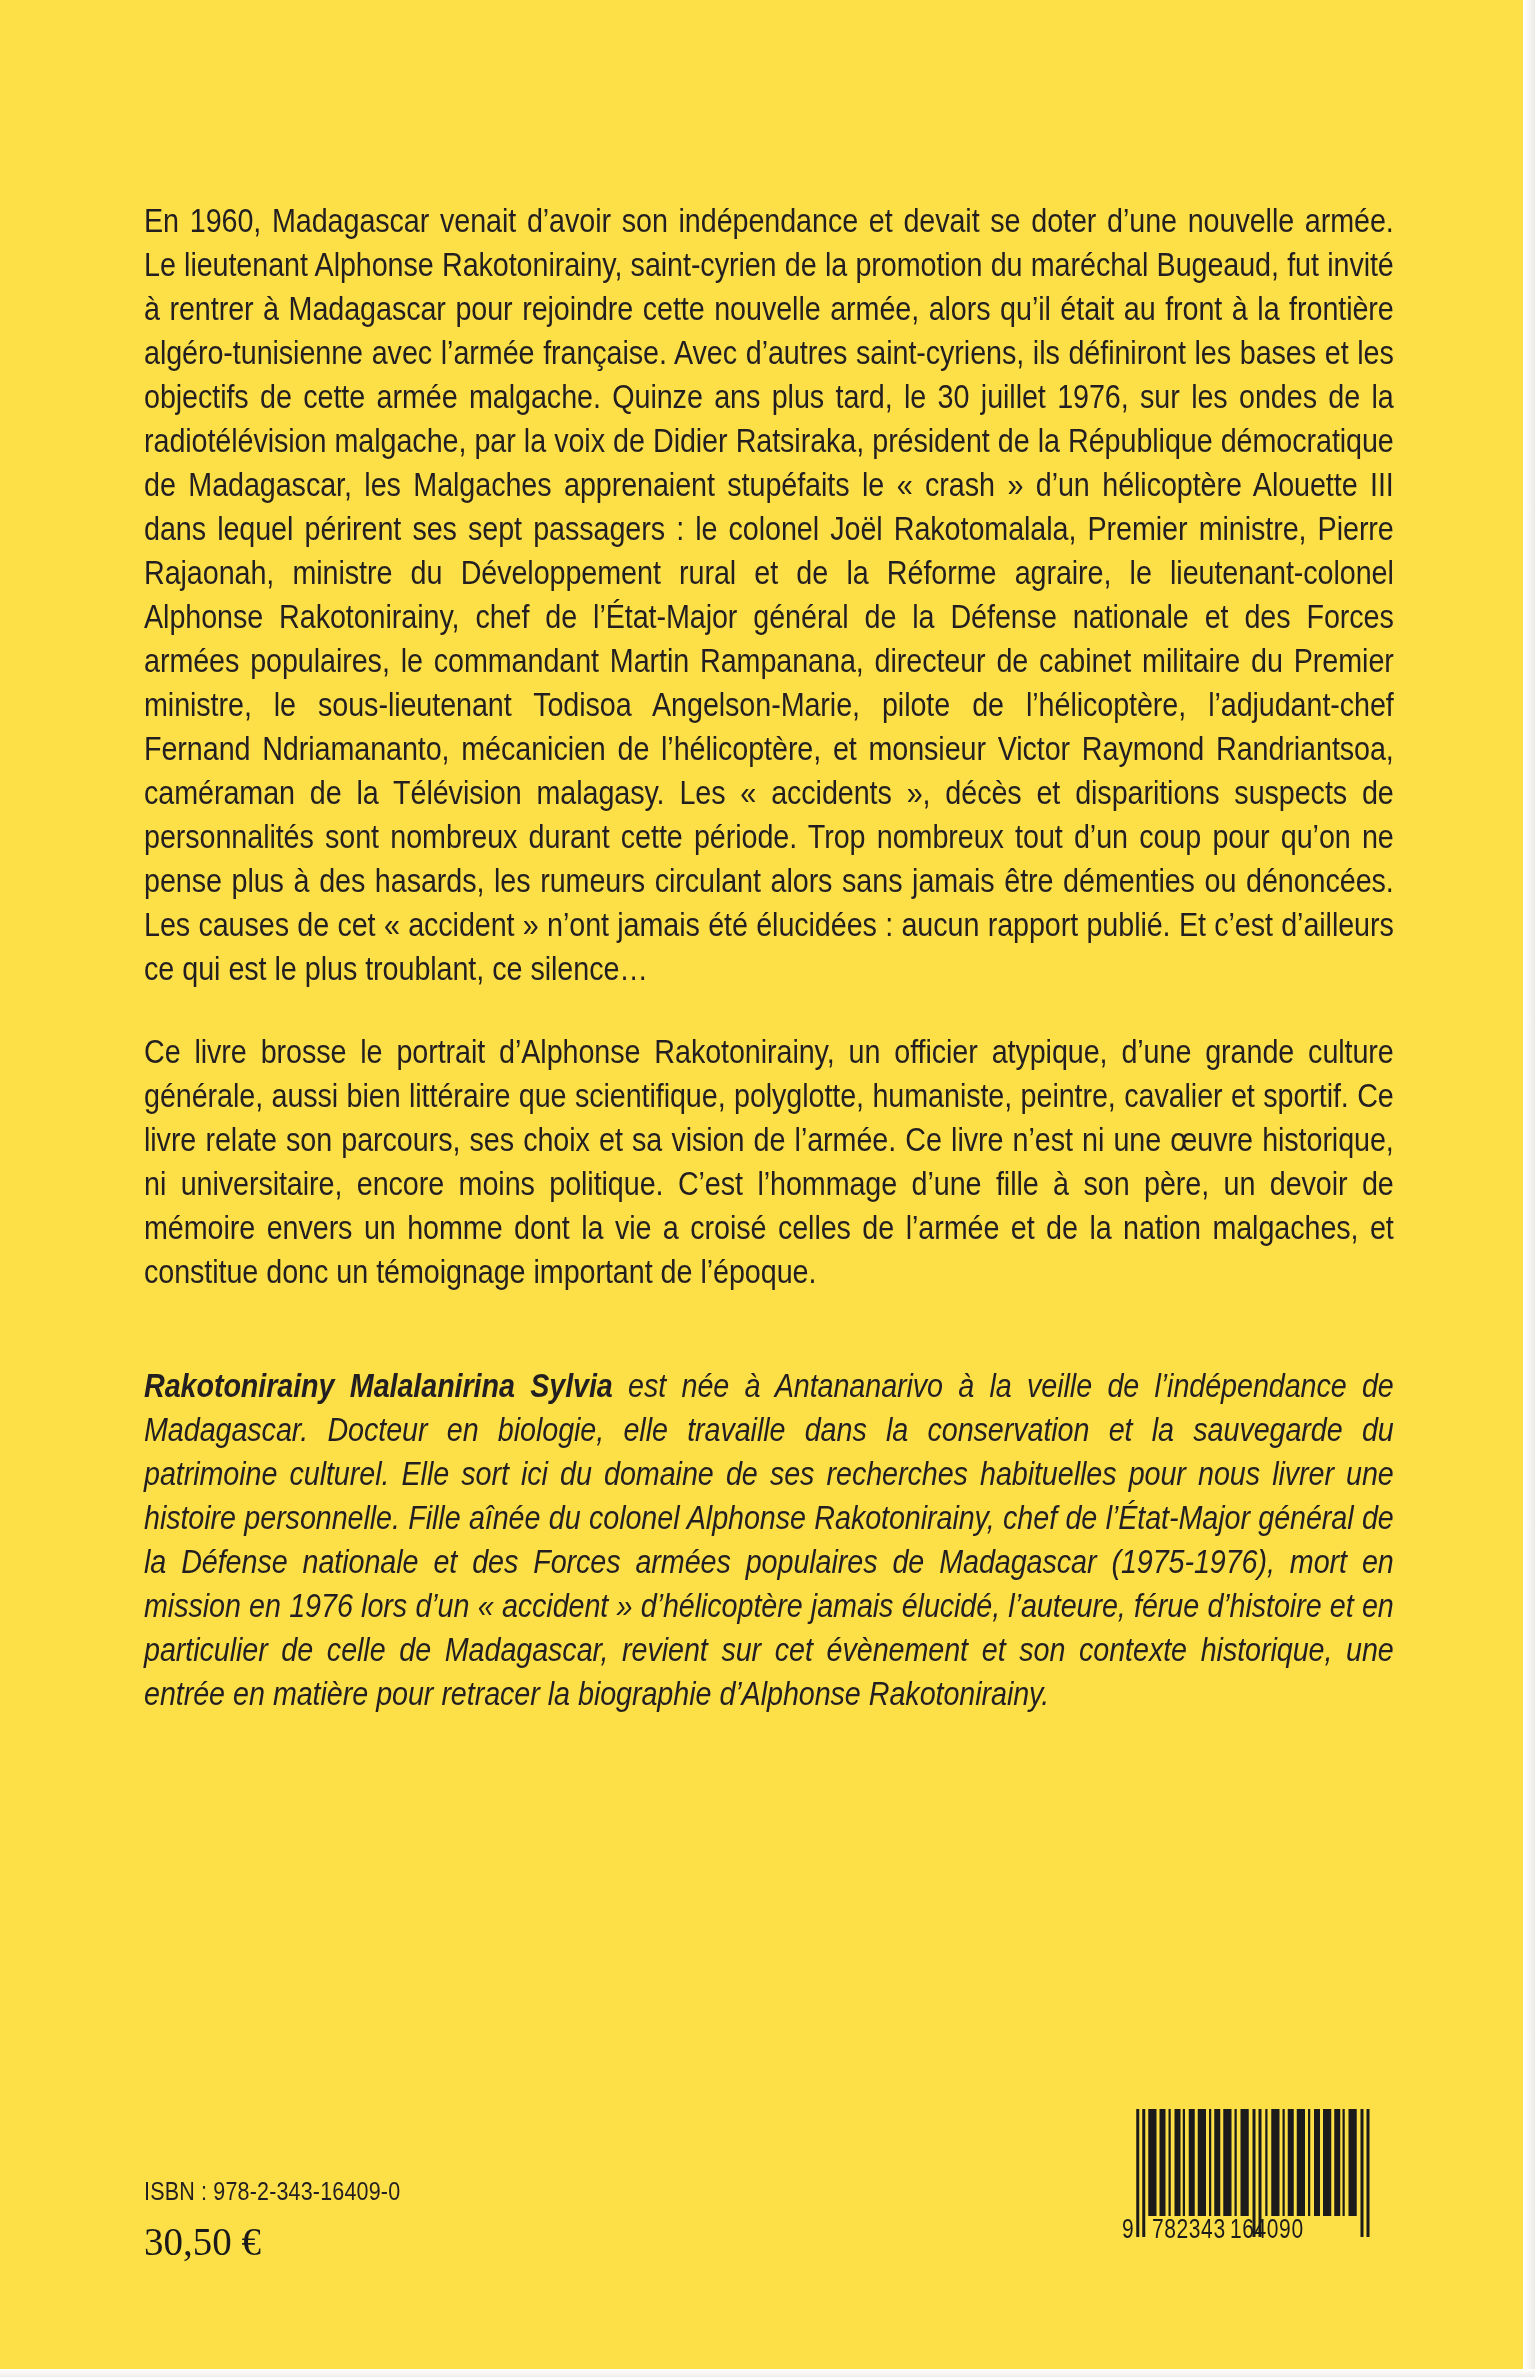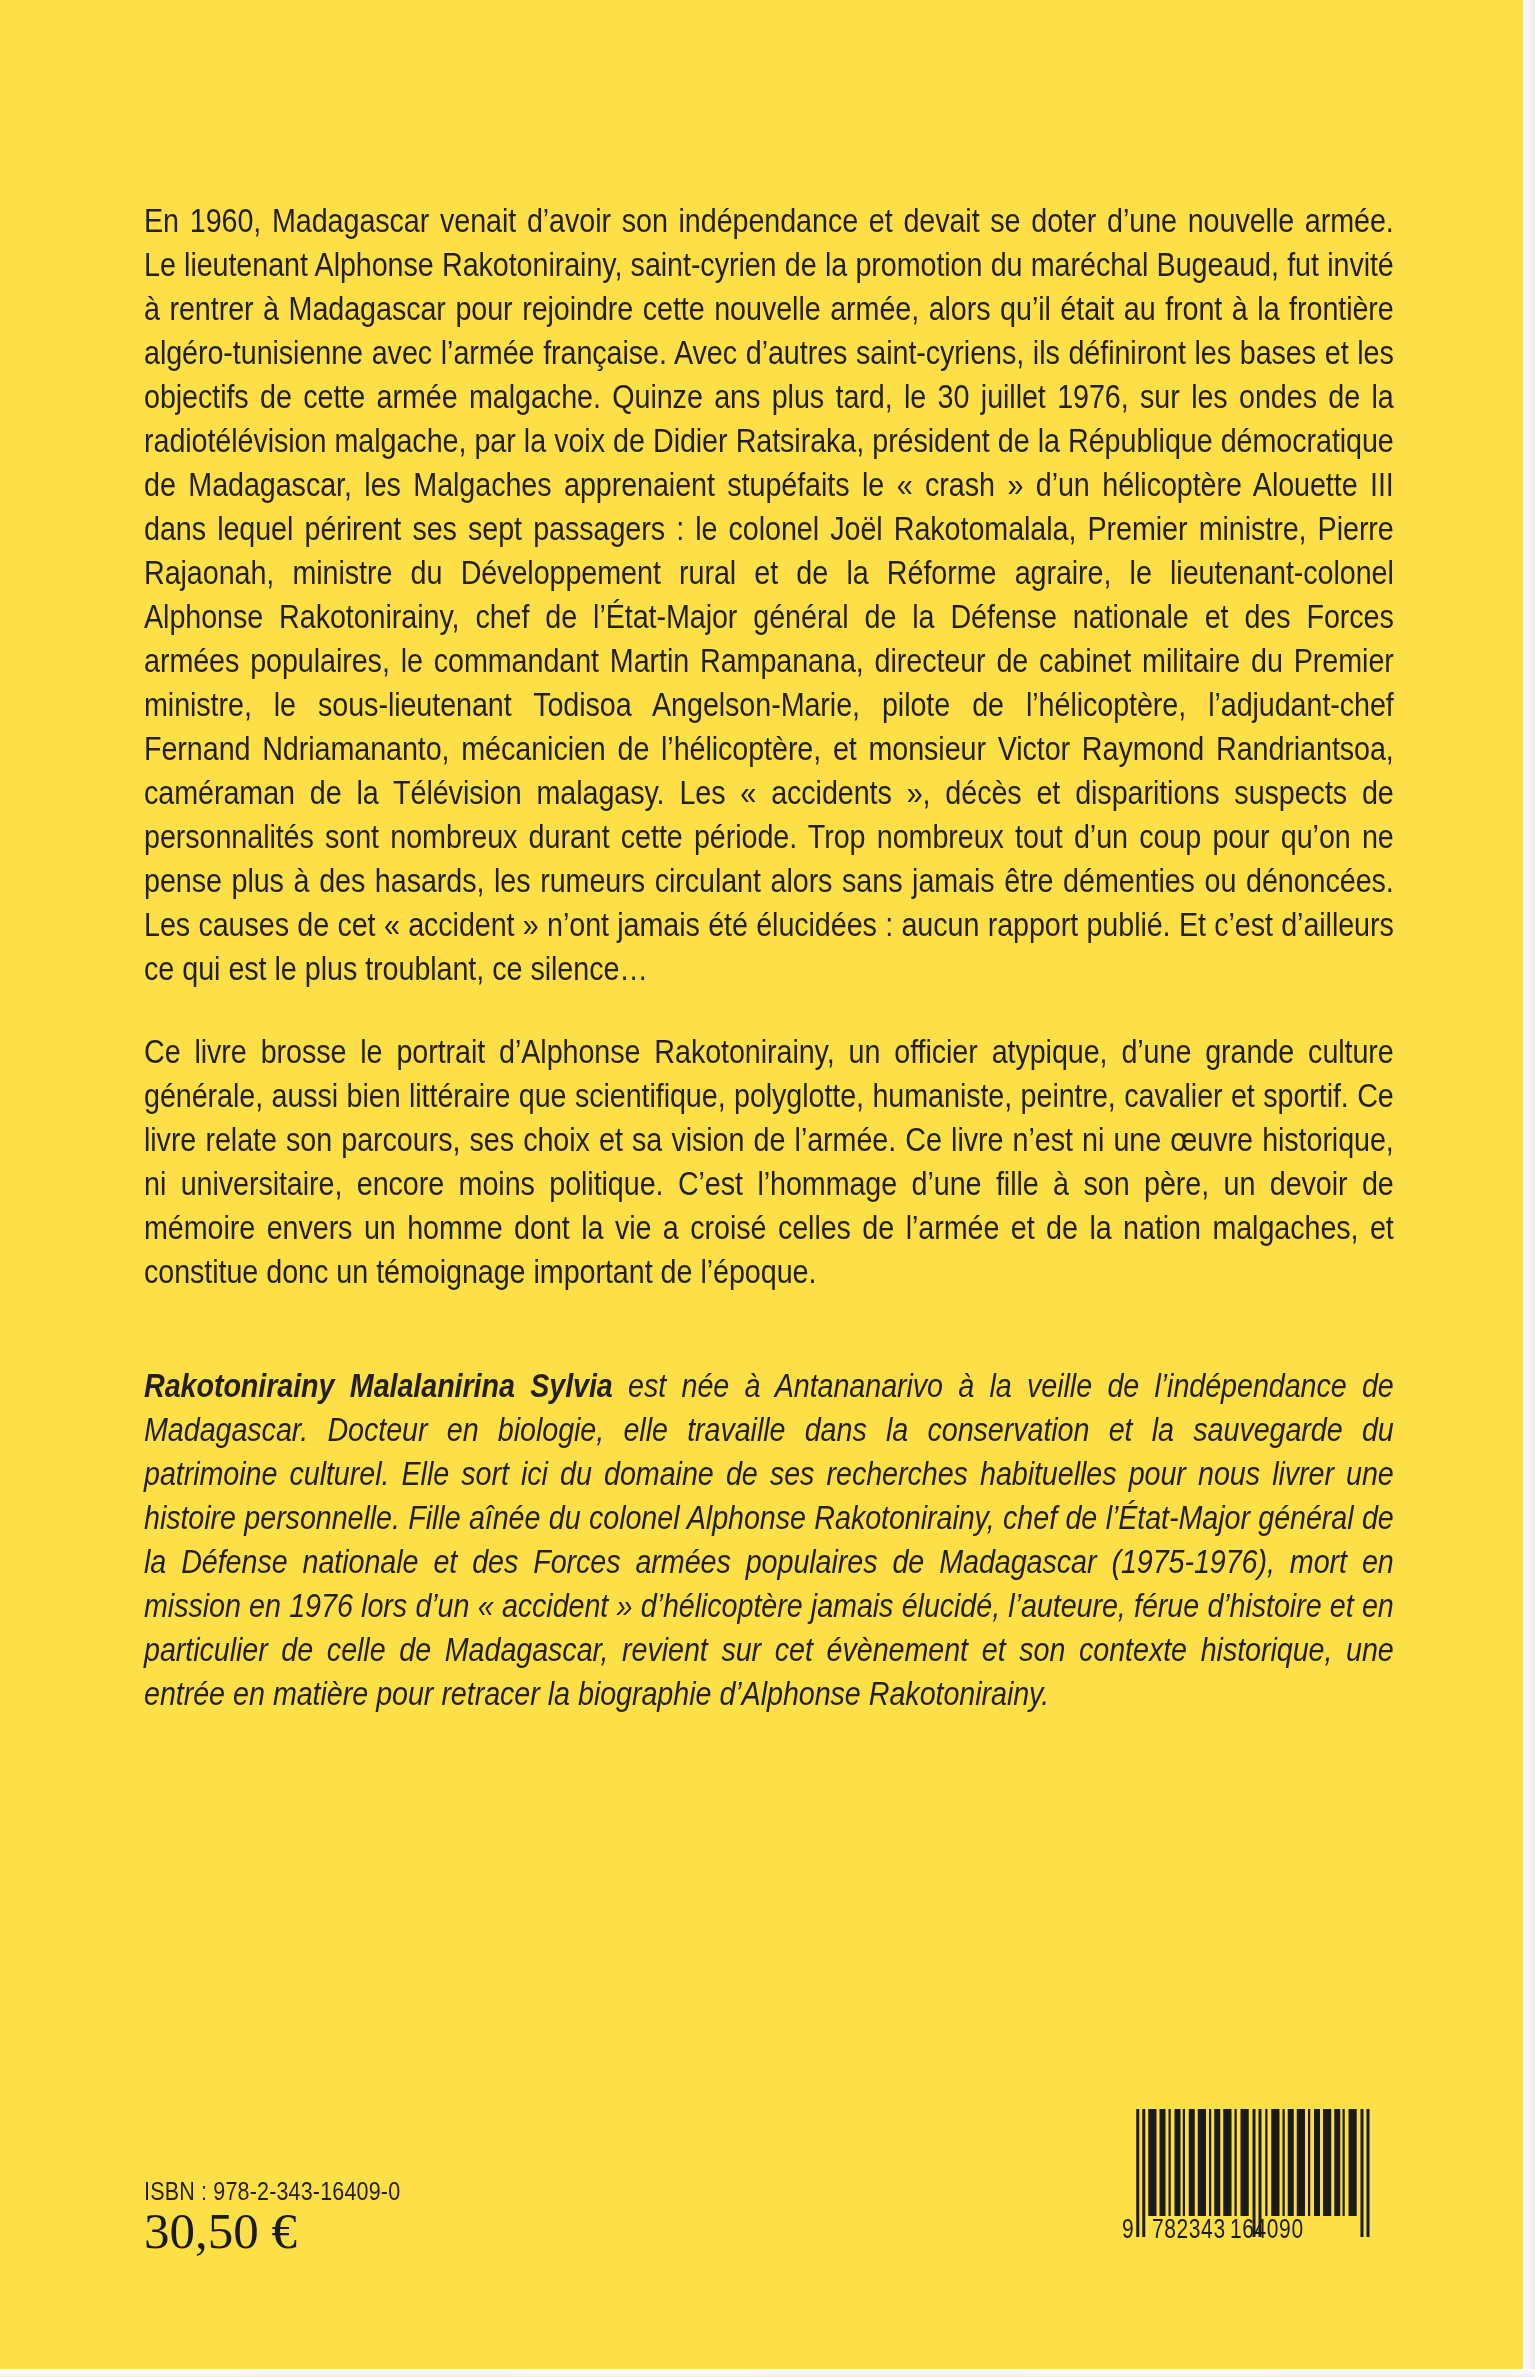--- a/index.html
+++ b/index.html
@@ -99,23 +99,23 @@
     font-size: 25px;
     line-height: 28.5px;
     letter-spacing: 0.2px;
     transform: scaleX(0.86);
     transform-origin: left top;
     white-space: nowrap;
   }
   #price-line {
     color: #1a1a1a;
     font-family: "Liberation Serif", "DejaVu Serif", serif;
-    font-size: 51px;
+    font-size: 39px;
     line-height: 42px;
-    margin-top: 4px;
+    margin-top: 15px;
     white-space: nowrap;
   }
 
   
   #barcode-block {
     position: absolute;
     left: 1122px;
     top: 2109px;
     width: 252px;
     pointer-events: auto;

